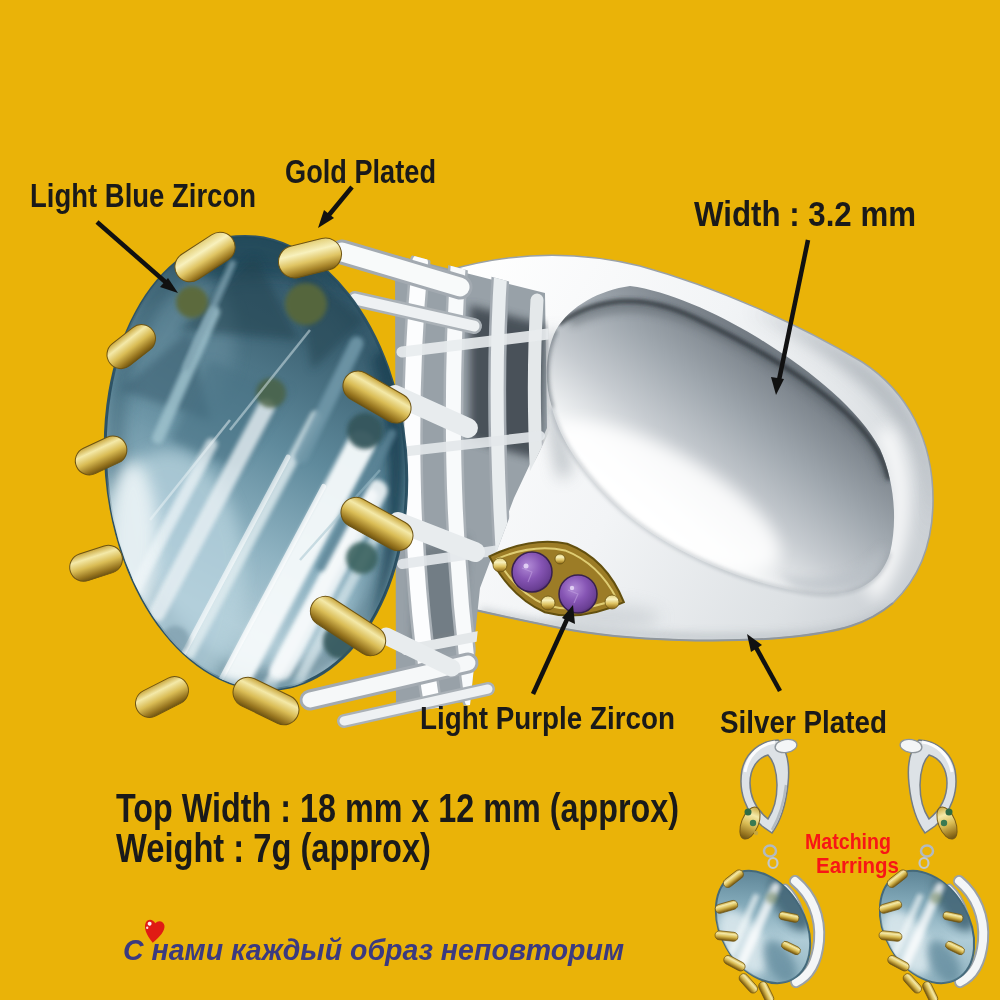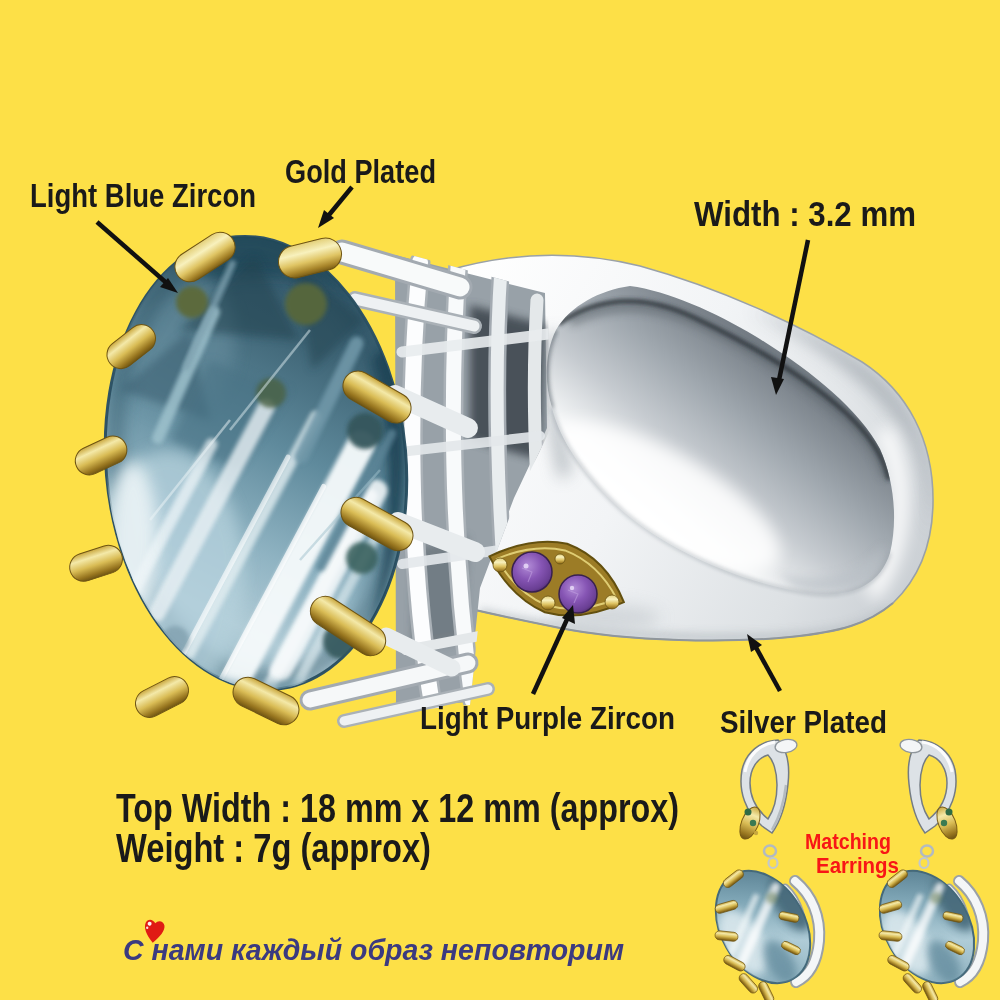--- a/index.html
+++ b/index.html
@@ -1,16 +1,16 @@
 <!DOCTYPE html>
 <html><head>
 <meta charset="utf-8">
 <style>
 html,body{margin:0;padding:0;background:#fff}
-.page{position:relative;width:1000px;height:1000px;background:#fde047;overflow:hidden;font-family:"Liberation Sans",sans-serif}
+.page{position:relative;width:1000px;height:1000px;background:#eab308;overflow:hidden;font-family:"Liberation Sans",sans-serif}
 </style>
 </head>
 <body>
 <div class="page">
 <svg width="1000" height="1000" viewBox="0 0 1000 1000">
 <defs>
   <linearGradient id="gemG" x1="0.72" y1="0" x2="0.32" y2="1">
     <stop offset="0" stop-color="#32566a"></stop>
     <stop offset="0.22" stop-color="#3f6576"></stop>
     <stop offset="0.45" stop-color="#5f8a9c"></stop>

